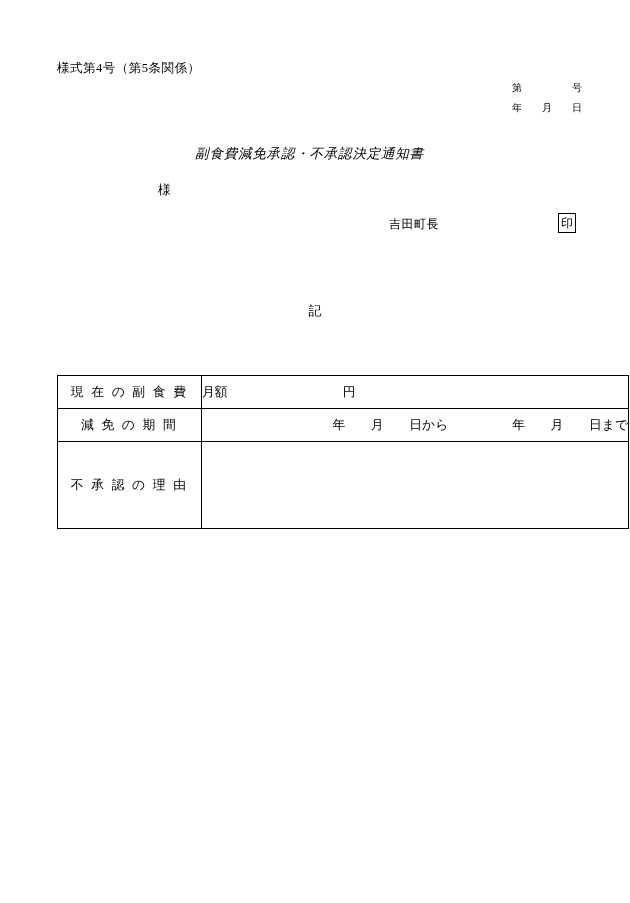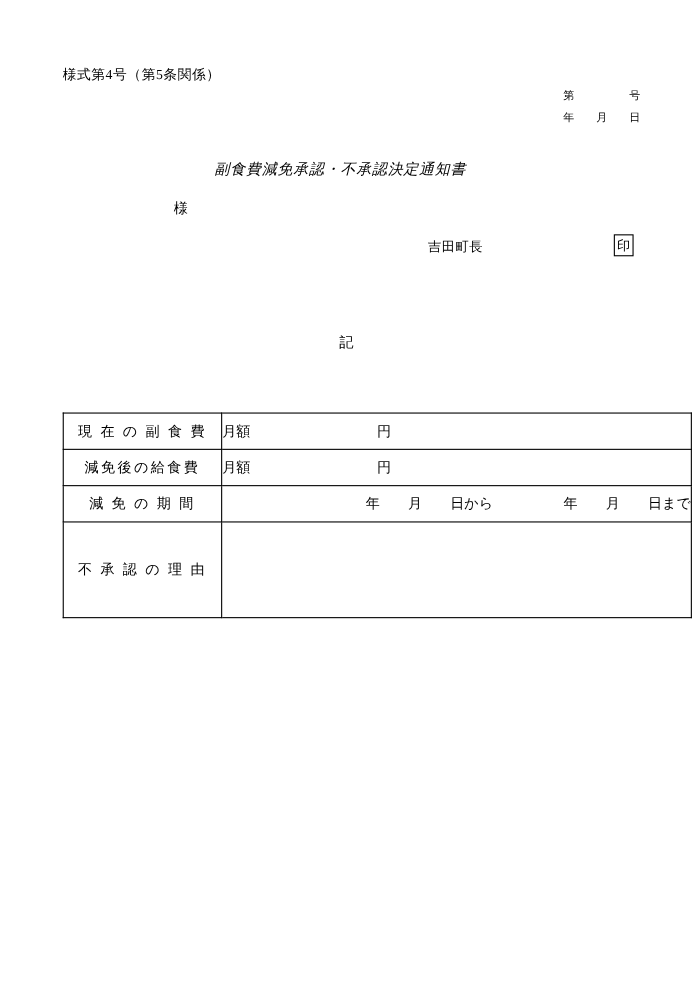--- a/index.html
+++ b/index.html
@@ -175,26 +175,20 @@
   <div class="issuer">吉田町長</div>
   <div class="seal-box">印</div>
 
 
   <div class="ki">記</div>
 
   <table class="main-table">
     <tbody>
       <tr>
         <td class="label-cell">現 在 の 副 食 費</td>
-        <td class="value-cell">
-          <span class="amount-line">月額　　　　　　　　　円</span>
-        </td>
-      </tr>
-      <tr>
-        <td class="label-cell">減免後の給食費</td>
         <td class="value-cell">
           <span class="amount-line">月額　　　　　　　　　円</span>
         </td>
       </tr>
       <tr>
         <td class="label-cell">減 免 の 期 間</td>
         <td class="value-cell period-cell">年　　月　　日から　　　　　年　　月　　日まで</td>
       </tr>
       <tr class="reason-row">
         <td class="label-cell">不 承 認 の 理 由</td>

